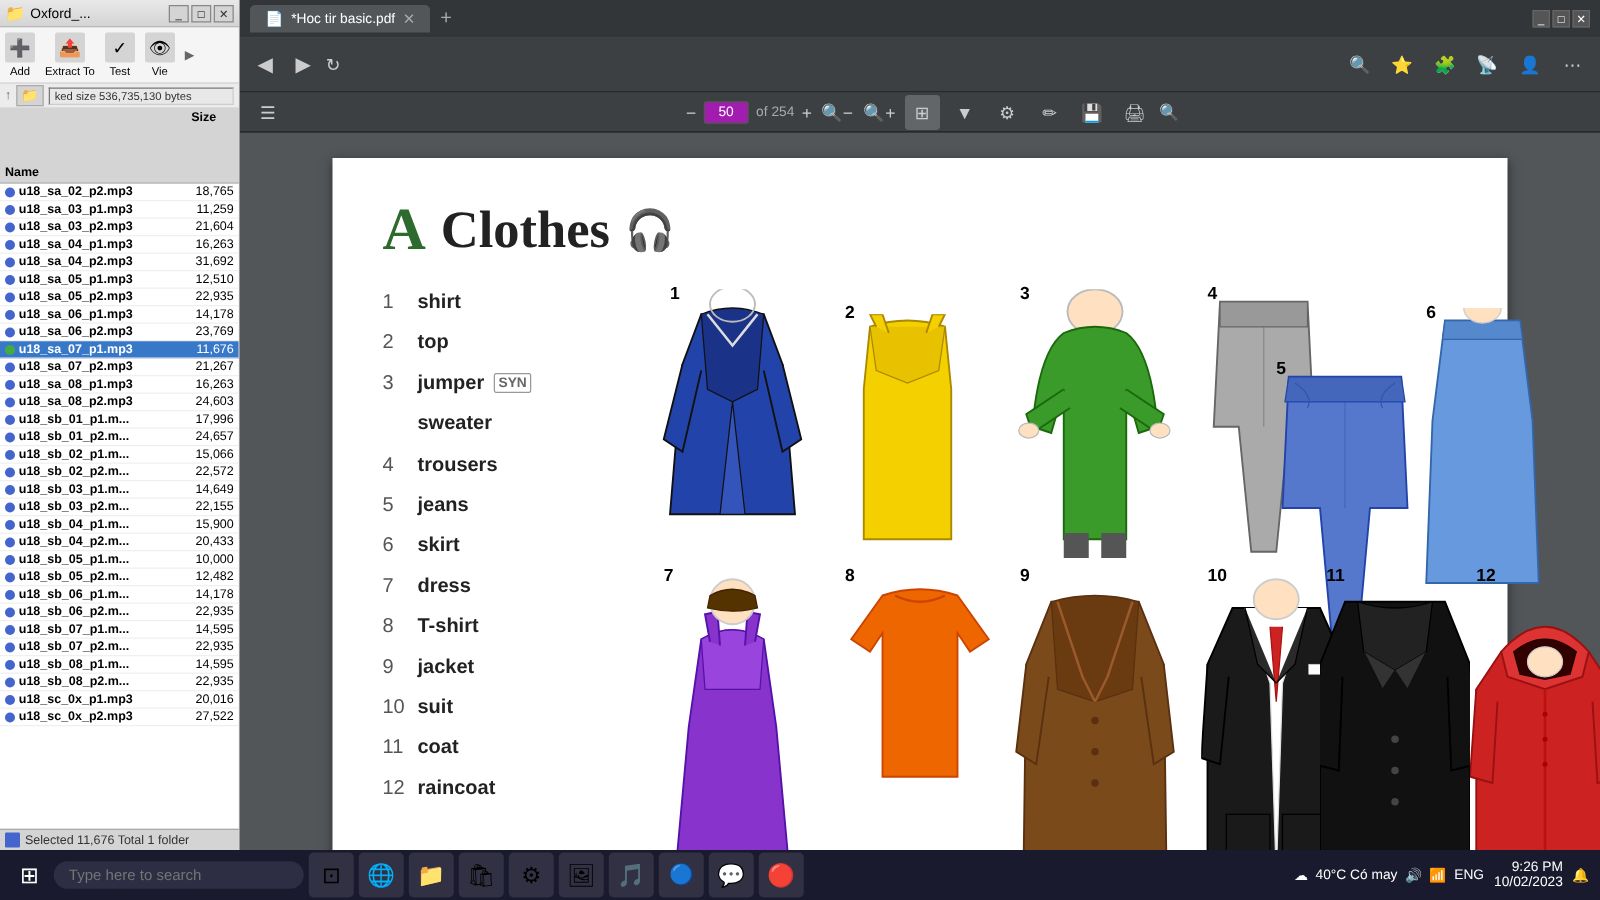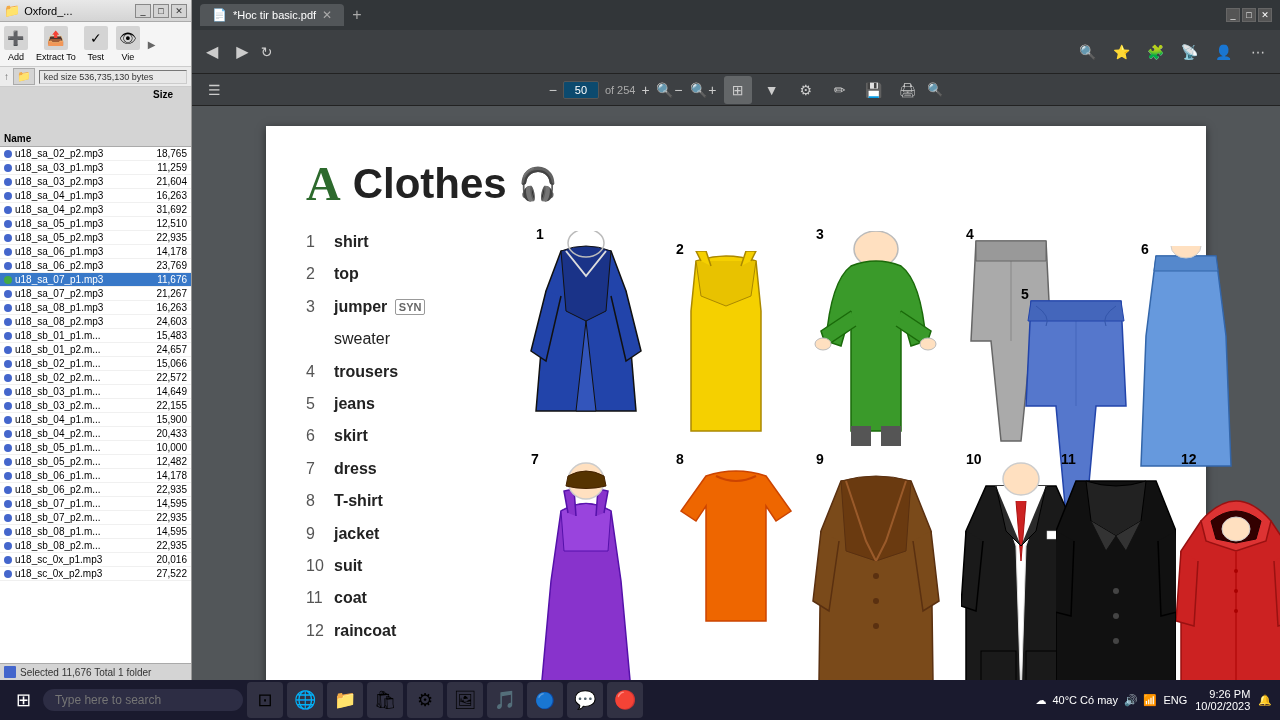--- a/index.html
+++ b/index.html
@@ -41,21 +41,21 @@
     .file-header-name { flex: 1; font-weight: bold; margin-top: 44px; }
     .file-header-size { width: 50px; text-align: right; font-weight: bold; }
     .file-header-scroll { width: 14px; }
 
     .file-list { flex: 1; overflow-y: auto; background: white; font-size: 10px; }
     .file-item { display: flex; align-items: center; padding: 1px 4px; border-bottom: 1px solid #f0f0f0; cursor: pointer; }
     .file-item.selected { background: #3878c8; color: white; }
     .file-dot { width: 8px; height: 8px; border-radius: 50%; margin-right: 3px; flex-shrink: 0; }
     .file-dot.blue { background: #4466cc; }
     .file-dot.green { background: #44aa44; }
-    .file-name { flex: 1; overflow: hidden; white-space: nowrap; text-overflow: ellipsis; }
+    .file-name { flex: 1; overflow: hidden; white-space: nowrap; text-overflow: ellipsis; font-weight: bold; }
     .file-size { width: 46px; text-align: right; flex-shrink: 0; }
 
     .status-bar { background: #d4d4d4; border-top: 1px solid #aaa; padding: 2px 4px; font-size: 10px; color: #333; display: flex; align-items: center; gap: 4px; }
     .status-icon { width: 12px; height: 12px; background: #4466cc; border-radius: 1px; flex-shrink: 0; }
 
     
     .pdf-window { flex: 1; height: 680px; background: #525659; display: flex; flex-direction: column; }
     .pdf-titlebar { background: #323639; color: white; padding: 3px 8px; display: flex; align-items: center; justify-content: space-between; height: 30px; font-size: 12px; }
     .pdf-title-left { display: flex; align-items: center; gap: 8px; }
     .pdf-tab { background: #525659; padding: 4px 12px; border-radius: 4px 4px 0 0; font-size: 11px; display: flex; align-items: center; gap: 6px; }
@@ -67,42 +67,42 @@
     .pdf-nav-btn { background: transparent; border: none; color: #ccc; font-size: 16px; cursor: pointer; padding: 2px 6px; }
     .pdf-reload-btn { background: transparent; border: none; color: #ccc; font-size: 14px; cursor: pointer; }
     .pdf-address-bar { background: #272a2d; border: 1px solid #555; border-radius: 3px; color: #ddd; font-size: 11px; padding: 3px 8px; width: 320px; }
     .pdf-toolbar-right { margin-left: auto; display: flex; gap: 6px; align-items: center; }
     .pdf-tool-btn { background: transparent; border: none; color: #ccc; font-size: 14px; cursor: pointer; width: 28px; height: 28px; display: flex; align-items: center; justify-content: center; border-radius: 3px; }
     .pdf-tool-btn.active { background: rgba(255,255,255,0.2); }
 
     .pdf-page-controls { background: #3d4043; display: flex; align-items: center; justify-content: center; gap: 4px; padding: 3px 8px; height: 32px; border-bottom: 1px solid #222; }
     .pdf-page-controls-inner { display: flex; align-items: center; gap: 6px; }
     .page-btn { background: transparent; border: none; color: #ccc; font-size: 14px; cursor: pointer; }
-    .page-input { background: #0c4a6e; border: 1px solid #555; color: white; width: 36px; text-align: center; font-size: 11px; padding: 2px; border-radius: 2px; }
+    .page-input { background: #a21caf; border: 1px solid #555; color: white; width: 36px; text-align: center; font-size: 11px; padding: 2px; border-radius: 2px; }
     .page-total { color: #aaa; font-size: 11px; }
     .page-search-btn { background: transparent; border: none; color: #ccc; font-size: 13px; cursor: pointer; }
 
     .pdf-content-area { display: flex; flex: 1; overflow: hidden; }
 
     .pdf-page-container { flex: 1; overflow: auto; background: #525659; display: flex; justify-content: center; padding: 20px; }
     .pdf-page { background: white; width: 940px; min-height: 580px; padding: 30px 40px; box-shadow: 0 2px 8px rgba(0,0,0,0.5); position: relative; }
 
     
     .page-header { display: flex; align-items: center; gap: 12px; margin-bottom: 20px; }
     .page-letter { font-size: 48px; font-weight: bold; color: #2d6a2d; font-family: serif; }
-    .page-title-text { font-size: 42px; font-weight: bold; color: #222; font-family: Liberation Sans, sans-serif; text-align: right; }
+    .page-title-text { font-size: 42px; font-weight: bold; color: #222; font-family: Liberation Serif, serif; text-align: right; }
     .headphone-icon { font-size: 32px; color: #4CAF50; }
 
     .clothes-content { display: flex; gap: 20px; }
     .clothes-list { min-width: 200px; }
     .clothes-list-item { display: flex; gap: 8px; margin-bottom: 10px; font-size: 16px; line-height: 1.4; }
     .list-num { color: #555; min-width: 20px; }
     .list-word { font-weight: bold; color: #222; }
     .syn-badge { font-size: 11px; color: #666; border: 1px solid #999; padding: 1px 3px; border-radius: 2px; vertical-align: middle; margin-left: 3px; }
-    .syn-word { font-weight: normal; color: #222; display: block; margin-left: 28px; }
+    .syn-word { font-weight: bold; color: #222; display: block; margin-left: 28px; }
 
     .clothes-images { flex: 1; position: relative; height: 500px; }
 
   </style>
 </head>
 <body>
 
 <div class="desktop">
 
   <div class="oxford-window">
@@ -212,21 +212,21 @@
           <span class="file-size">16,263</span>
         </div>
         <div class="file-item">
           <span class="file-dot blue"></span>
           <span class="file-name">u18_sa_08_p2.mp3</span>
           <span class="file-size">24,603</span>
         </div>
         <div class="file-item">
           <span class="file-dot blue"></span>
           <span class="file-name">u18_sb_01_p1.m...</span>
-          <span class="file-size">15,483</span>
+          <span class="file-size">17,996</span>
         </div>
         <div class="file-item">
           <span class="file-dot blue"></span>
           <span class="file-name">u18_sb_01_p2.m...</span>
           <span class="file-size">24,657</span>
         </div>
         <div class="file-item">
           <span class="file-dot blue"></span>
           <span class="file-name">u18_sb_02_p1.m...</span>
           <span class="file-size">15,066</span>

